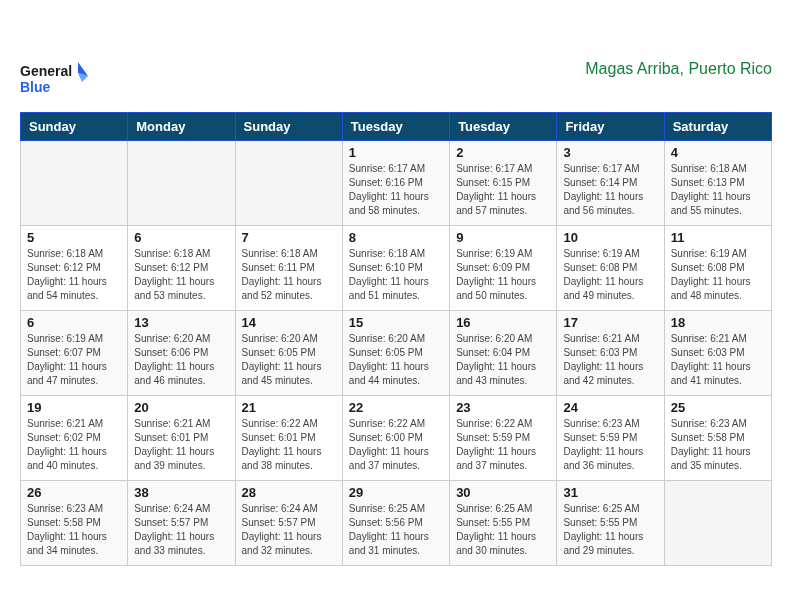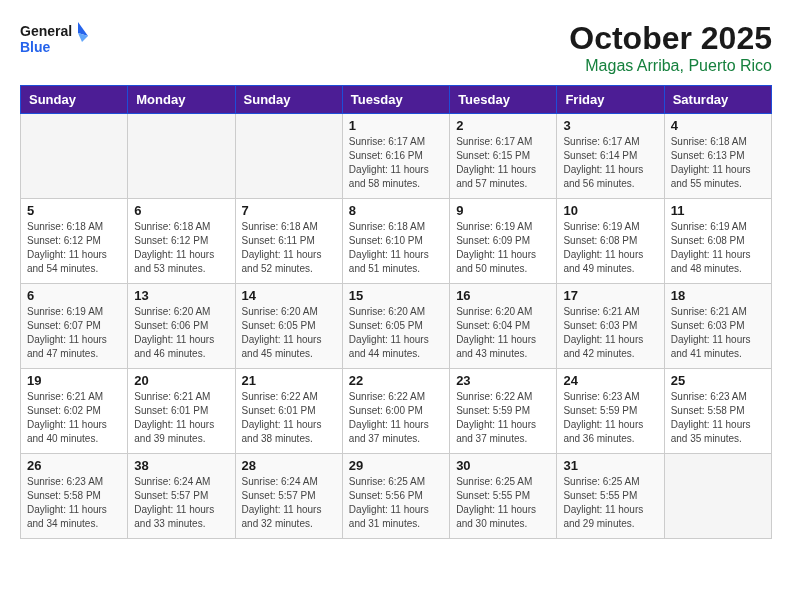--- a/index.html
+++ b/index.html
@@ -8,20 +8,21 @@
       background: #fff;
       width: 792px;
       min-height: 612px;
       padding: 20px;
     }
     .header-area {
       display: flex;
       justify-content: space-between;
       align-items: flex-start;
       margin-bottom: 10px;
+      margin-top: 40px;
     }
     .logo {
       display: flex;
       align-items: center;
       gap: 4px;
     }
     .title-area {
       text-align: right;
     }
     .month-title {
@@ -32,21 +33,21 @@
     .location-title {
       font-size: 16px;
       color: #15803d;
     }
     .calendar {
       width: 100%;
       border-collapse: collapse;
       border: 1px solid #ccc;
     }
     .calendar th {
-      background-color: #4c1d95;
+      background-color: #0c4a6e;
       color: #fff;
       font-size: 13px;
       font-weight: bold;
       padding: 6px 8px;
       text-align: left;
       border: 1px solid #1d4ed8;
     }
     .calendar td {
       width: calc(100% / 7);
       vertical-align: top;
@@ -86,21 +87,20 @@
 <div class="header-area">
   <div class="logo">
   <svg width="70" height="42" viewBox="0 0 70 42" xmlns="http://www.w3.org/2000/svg">
     <text x="0" y="16" font-size="14" font-weight="bold" fill="#1a1a1a" font-family="Arial,sans-serif">General</text>
     <text x="0" y="32" font-size="14" font-weight="bold" fill="#2563eb" font-family="Arial,sans-serif">Blue</text>
     <polygon points="58,2 68,16 58,13" fill="#2563eb"></polygon>
     <polygon points="58,13 68,16 62,22" fill="#60a5fa"></polygon>
   </svg>
 </div>
   <div class="title-area">
-    <div class="month-title">October 2025</div>
     <div class="location-title">Magas Arriba, Puerto Rico</div>
   </div>
 </div>
 
 <table class="calendar">
   <thead>
     <tr>
       <th>Sunday</th>
       <th>Monday</th>
       <th>Sunday</th>

